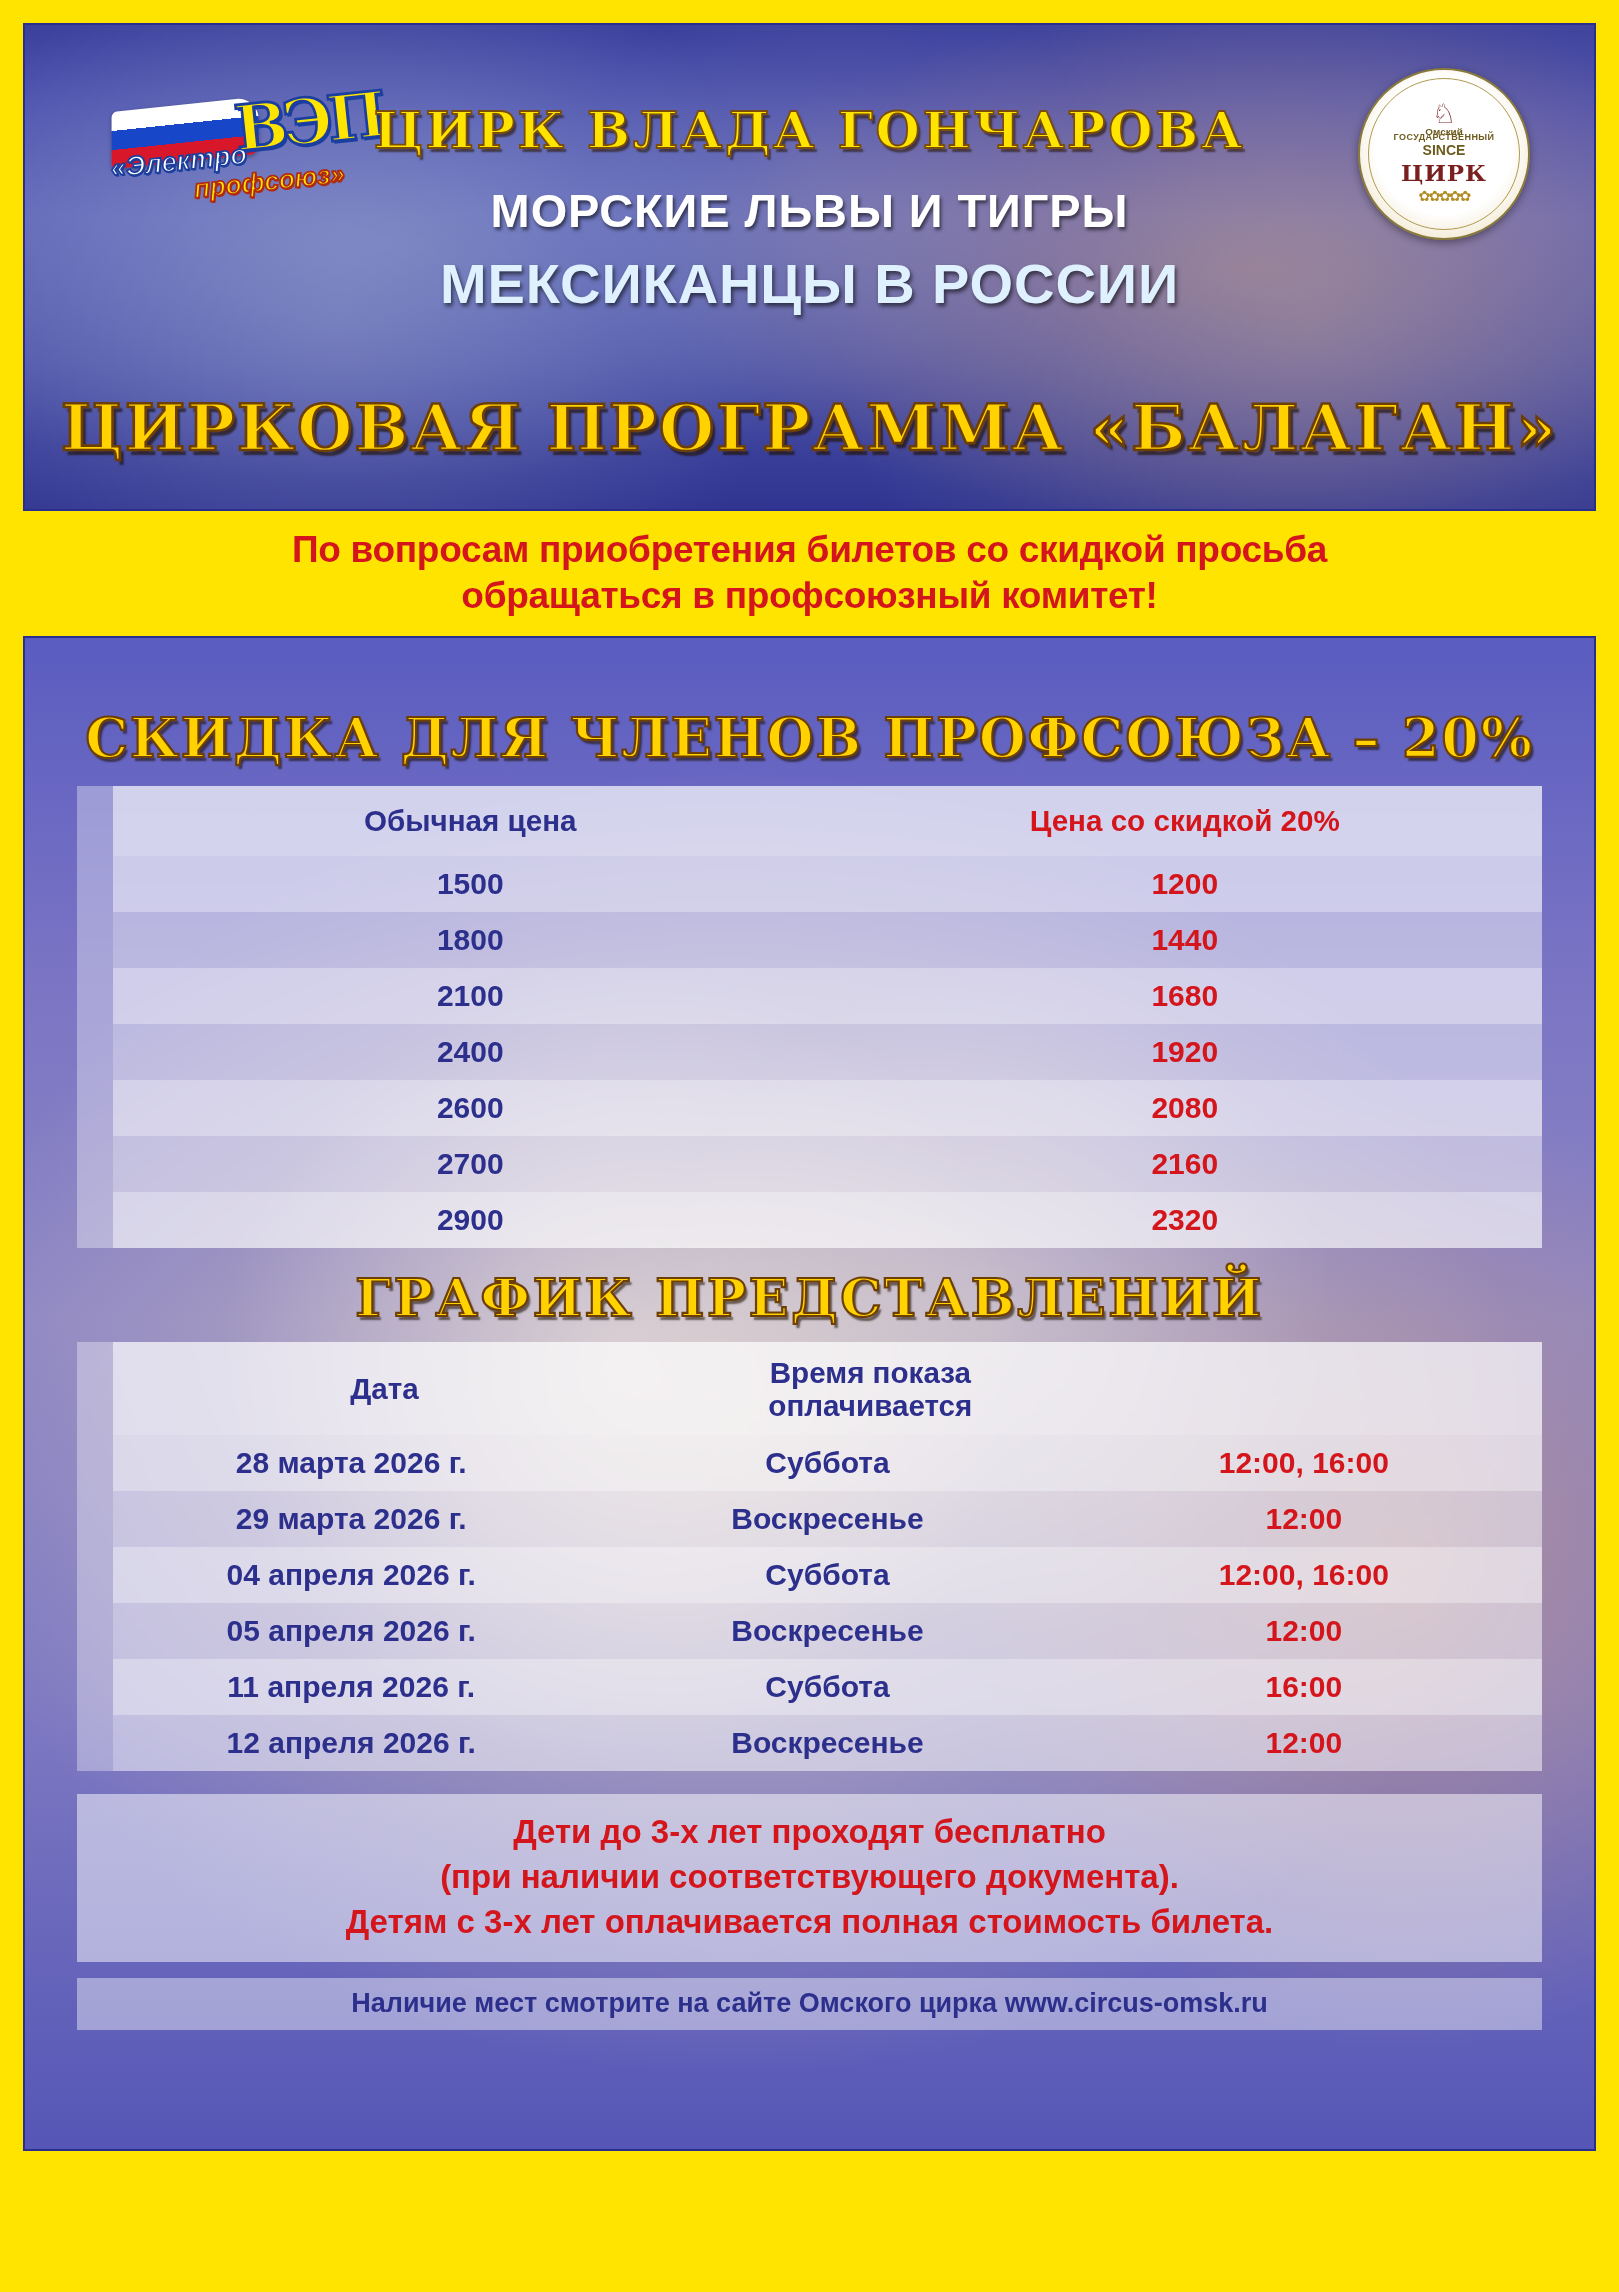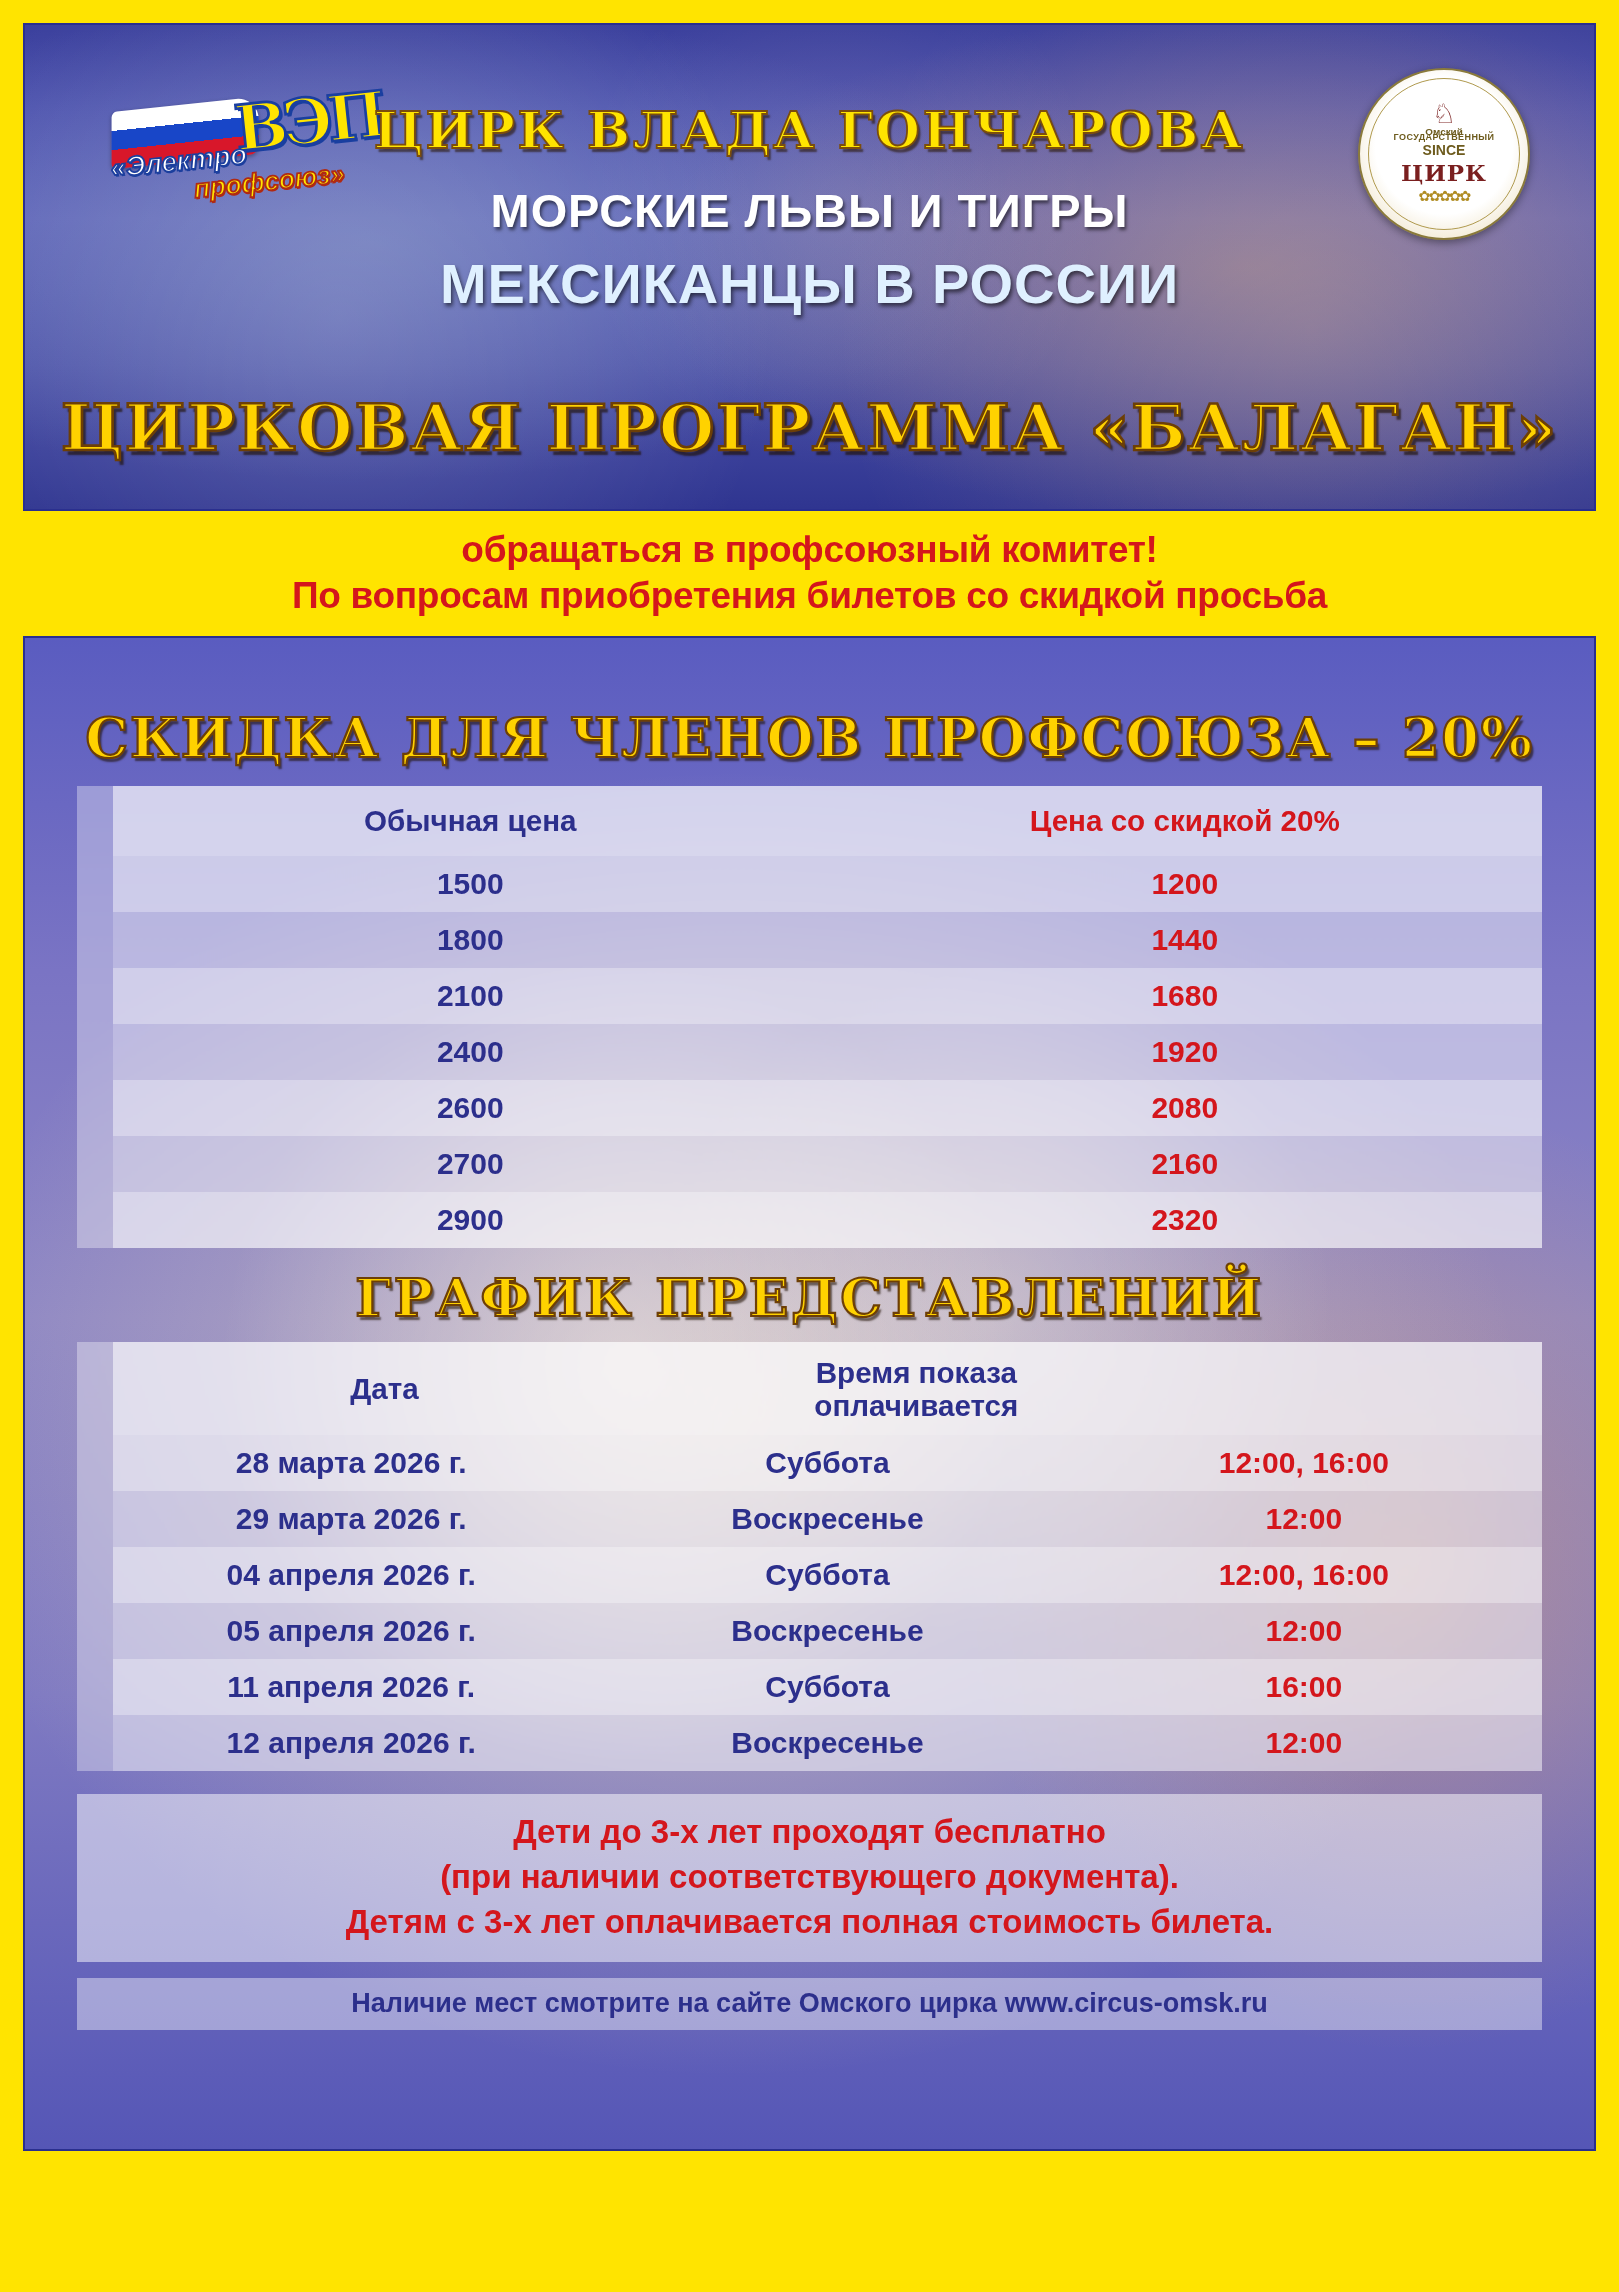--- a/index.html
+++ b/index.html
@@ -274,21 +274,21 @@
     display: flex;
     align-items: center;
     height: 56px;
   }
   .trow.odd { background: rgba(255,255,255,0.46); }
   .trow.even { background: rgba(255,255,255,0.22); }
   .thead-row {
     height: 70px;
     background: rgba(255,255,255,0.55);
   }
-  .thead-row.tall { height: 93px; gap: 46px; }
+  .thead-row.tall { height: 93px; }
   .cell {
     flex: 1;
     text-align: center;
     font-weight: 700;
     font-size: 30px;
   }
   .th {
     font-size: 29.6px;
     font-weight: 700;
     line-height: 1.12;
@@ -355,22 +355,22 @@
       <div class="lr-laurel">✿✿✿✿✿</div>
     </div>
 
     <div class="title-1">ЦИРК ВЛАДА ГОНЧАРОВА</div>
     <div class="title-2">МОРСКИЕ ЛЬВЫ И ТИГРЫ</div>
     <div class="title-3">МЕКСИКАНЦЫ В РОССИИ</div>
     <div class="title-4">ЦИРКОВАЯ ПРОГРАММА  «БАЛАГАН»</div>
   </div>
 
   <div class="notice">
+    <div>По вопросам приобретения билетов со скидкой просьба</div>
     <div>обращаться в профсоюзный комитет!</div>
-    <div>По вопросам приобретения билетов со скидкой просьба</div>
   </div>
 
   <div class="body-panel">
 
     <div class="section-title discount-title">СКИДКА  ДЛЯ  ЧЛЕНОВ  ПРОФСОЮЗА – 20%</div>
 
     <div class="table-wrap">
       <div class="trow thead-row">
         <div class="cell th blue">Обычная цена</div>
         <div class="cell th red">Цена со скидкой 20%</div>

